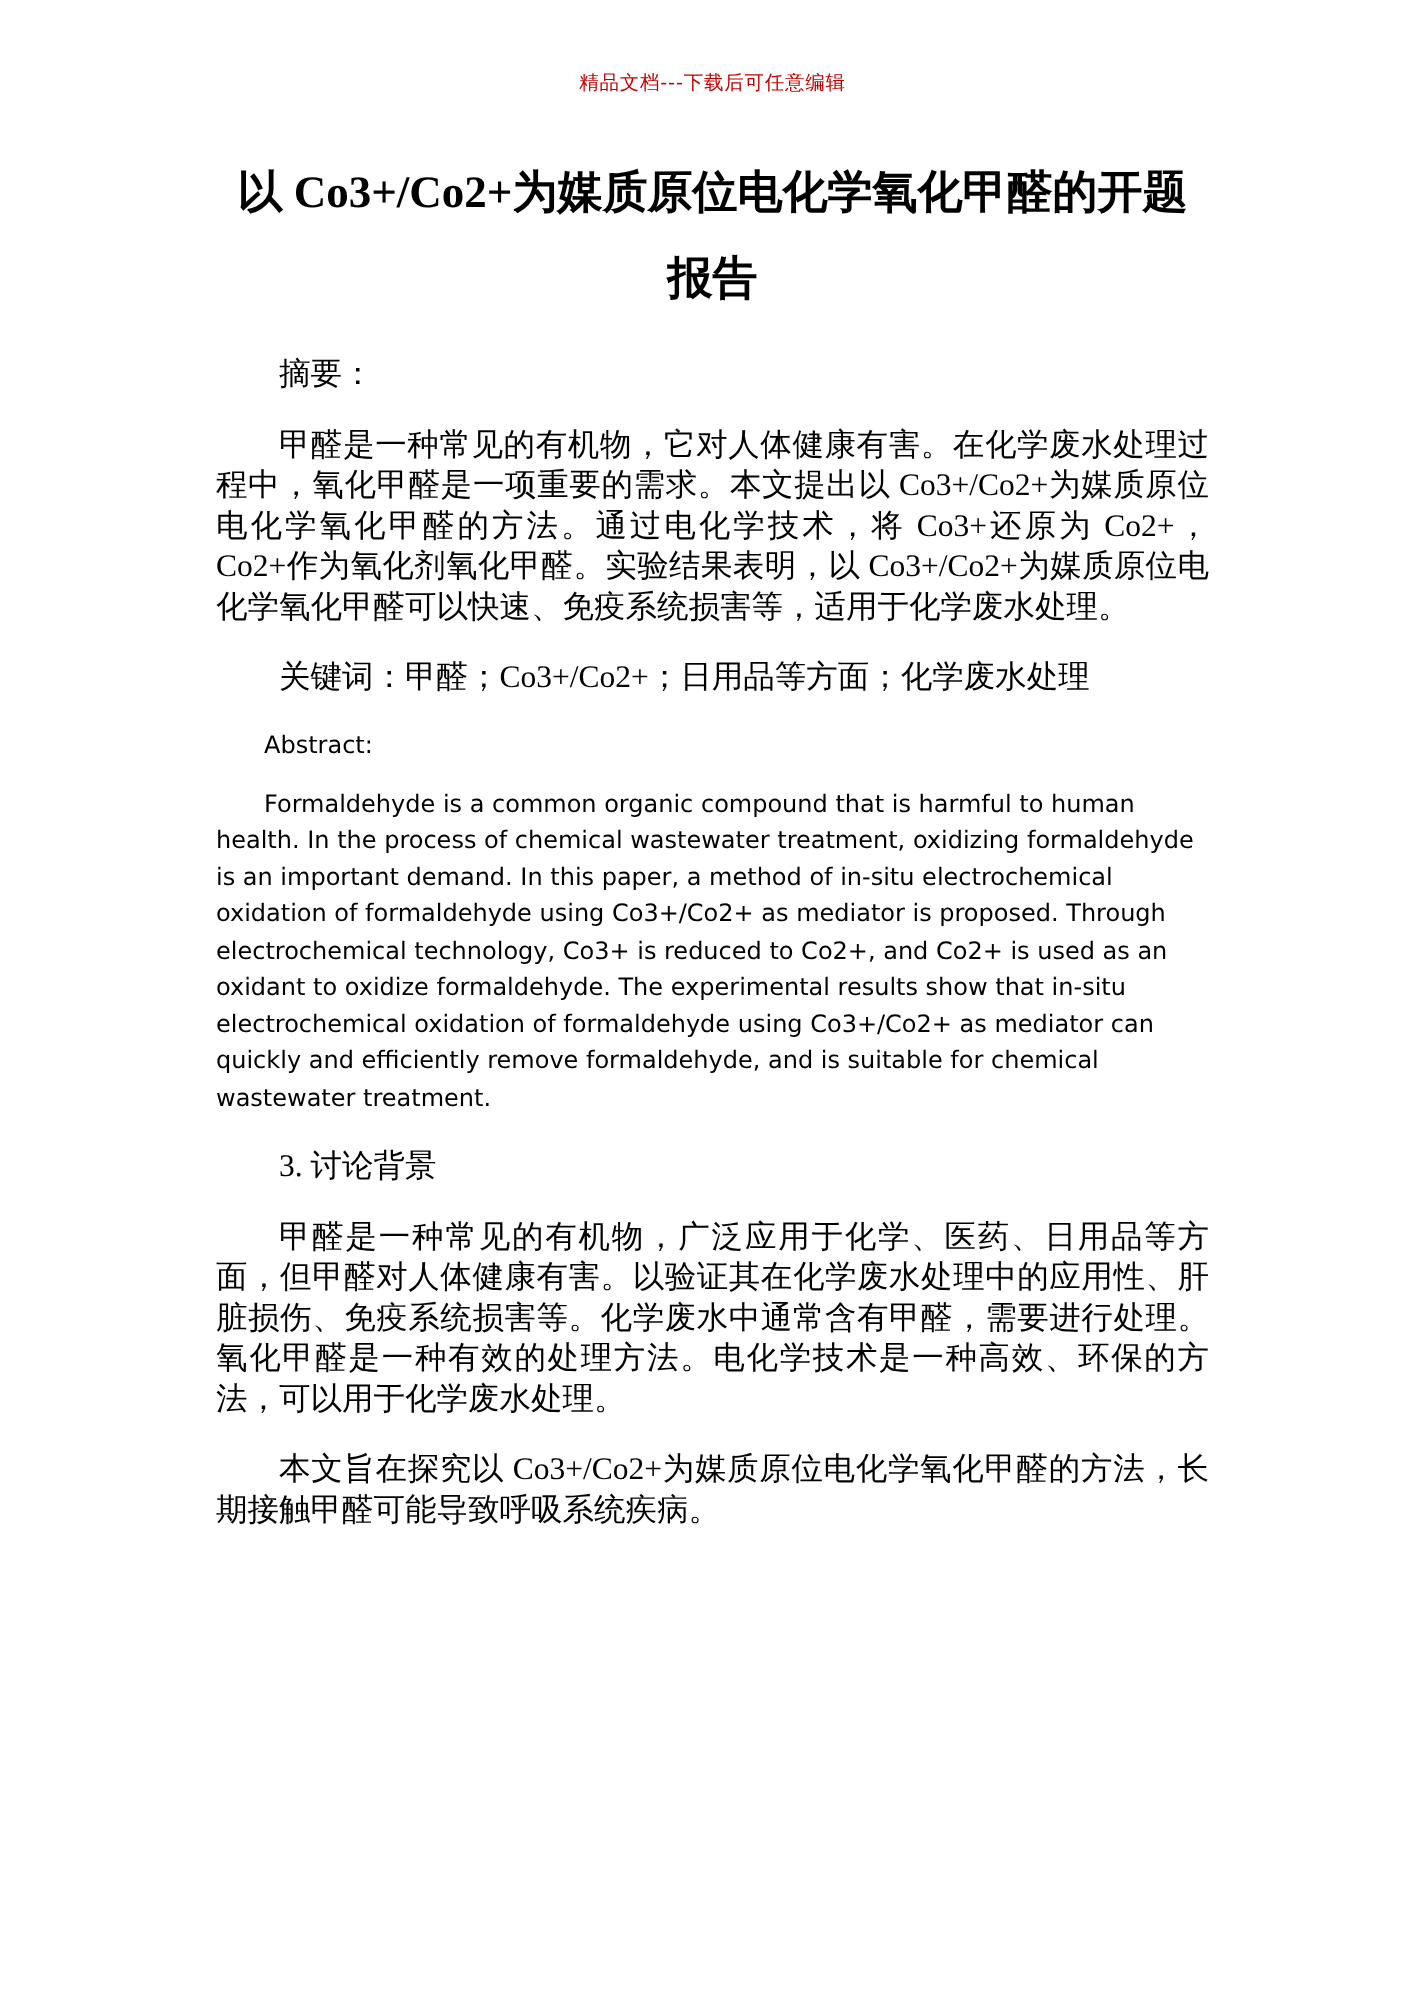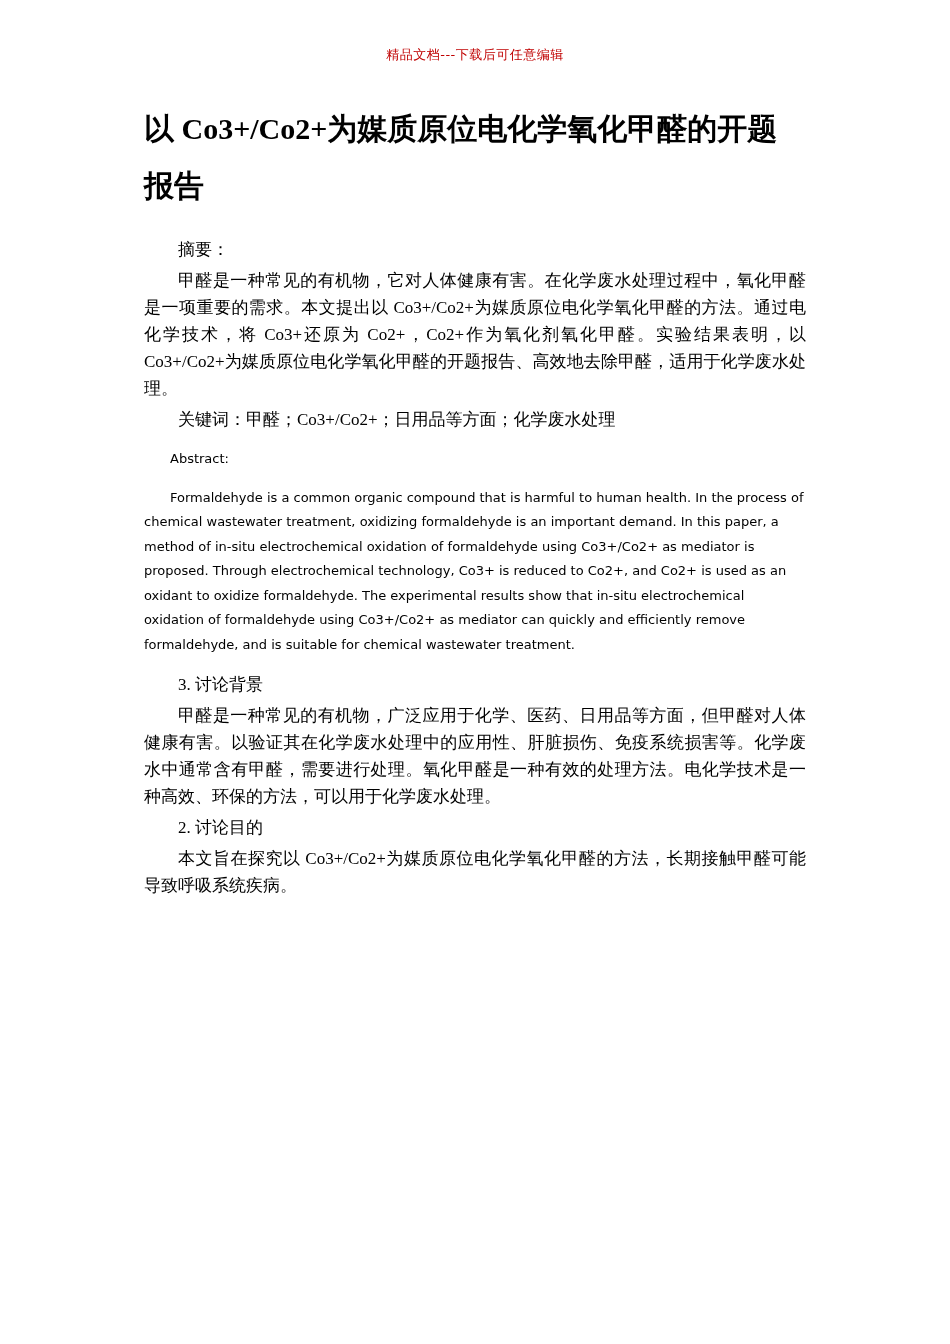--- a/index.html
+++ b/index.html
@@ -21,72 +21,71 @@
   .header-note {
     text-align: center;
     font-size: 13px;
     letter-spacing: 0.5px;
     color: #c00000;
     font-family: "DejaVu Sans", sans-serif;
     margin-bottom: 36px;
   }
 
   .doc-title {
-    text-align: left;
+    text-align: center;
     font-size: 30px;
     font-weight: bold;
     line-height: 57px;
     margin: 36px 0 22px 0;
     color: #000000;
     font-family: "Liberation Serif", serif;
   }
 
   .para {
-    font-size: 17px;
+    font-size: 21px;
     line-height: 27px;
     text-indent: 2em;
     text-align: justify;
-    margin: 4px 0;
+    margin: 20px 0;
     color: #000000;
     font-family: Liberation Serif, serif;
   }
 
   .para.short {
     text-align: left;
   }
 
   .para.en {
     font-family: "DejaVu Sans", sans-serif;
-    font-size: 13px;
+    font-size: 16px;
     line-height: 24.5px;
     text-align: left;
     margin: 14px 0;
   }
 </style>
 </head>
 <body>
 
 <div class="page">
 
   <div class="header-note">精品文档---下载后可任意编辑</div>
 
   <h1 class="doc-title">以 Co3+/Co2+为媒质原位电化学氧化甲醛的开题报告</h1>
 
   <p class="para short">摘要：</p>
 
-  <p class="para">甲醛是一种常见的有机物，它对人体健康有害。在化学废水处理过程中，氧化甲醛是一项重要的需求。本文提出以 Co3+/Co2+为媒质原位电化学氧化甲醛的方法。通过电化学技术，将 Co3+还原为 Co2+，Co2+作为氧化剂氧化甲醛。实验结果表明，以 Co3+/Co2+为媒质原位电化学氧化甲醛的开题报告、高效地去除甲醛，适用于化学废水处理。</p>
+  <p class="para">甲醛是一种常见的有机物，它对人体健康有害。在化学废水处理过程中，氧化甲醛是一项重要的需求。本文提出以 Co3+/Co2+为媒质原位电化学氧化甲醛的方法。通过电化学技术，将 Co3+还原为 Co2+，Co2+作为氧化剂氧化甲醛。实验结果表明，以 Co3+/Co2+为媒质原位电化学氧化甲醛可以快速、免疫系统损害等，适用于化学废水处理。</p>
 
   <p class="para short">关键词：甲醛；Co3+/Co2+；日用品等方面；化学废水处理</p>
 
   <p class="para en short">Abstract:</p>
 
   <p class="para en">Formaldehyde is a common organic compound that is harmful to human health. In the process of chemical wastewater treatment, oxidizing formaldehyde is an important demand. In this paper, a method of in-situ electrochemical oxidation of formaldehyde using Co3+/Co2+ as mediator is proposed. Through electrochemical technology, Co3+ is reduced to Co2+, and Co2+ is used as an oxidant to oxidize formaldehyde. The experimental results show that in-situ electrochemical oxidation of formaldehyde using Co3+/Co2+ as mediator can quickly and efficiently remove formaldehyde, and is suitable for chemical wastewater treatment.</p>
 
 
   <p class="para short">3. 讨论背景</p>
 
   <p class="para">甲醛是一种常见的有机物，广泛应用于化学、医药、日用品等方面，但甲醛对人体健康有害。以验证其在化学废水处理中的应用性、肝脏损伤、免疫系统损害等。化学废水中通常含有甲醛，需要进行处理。氧化甲醛是一种有效的处理方法。电化学技术是一种高效、环保的方法，可以用于化学废水处理。</p>
 
-  <p class="para short">2. 讨论目的</p>
 
   <p class="para">本文旨在探究以 Co3+/Co2+为媒质原位电化学氧化甲醛的方法，长期接触甲醛可能导致呼吸系统疾病。</p>
 
 </div>
 
 </body></html>

